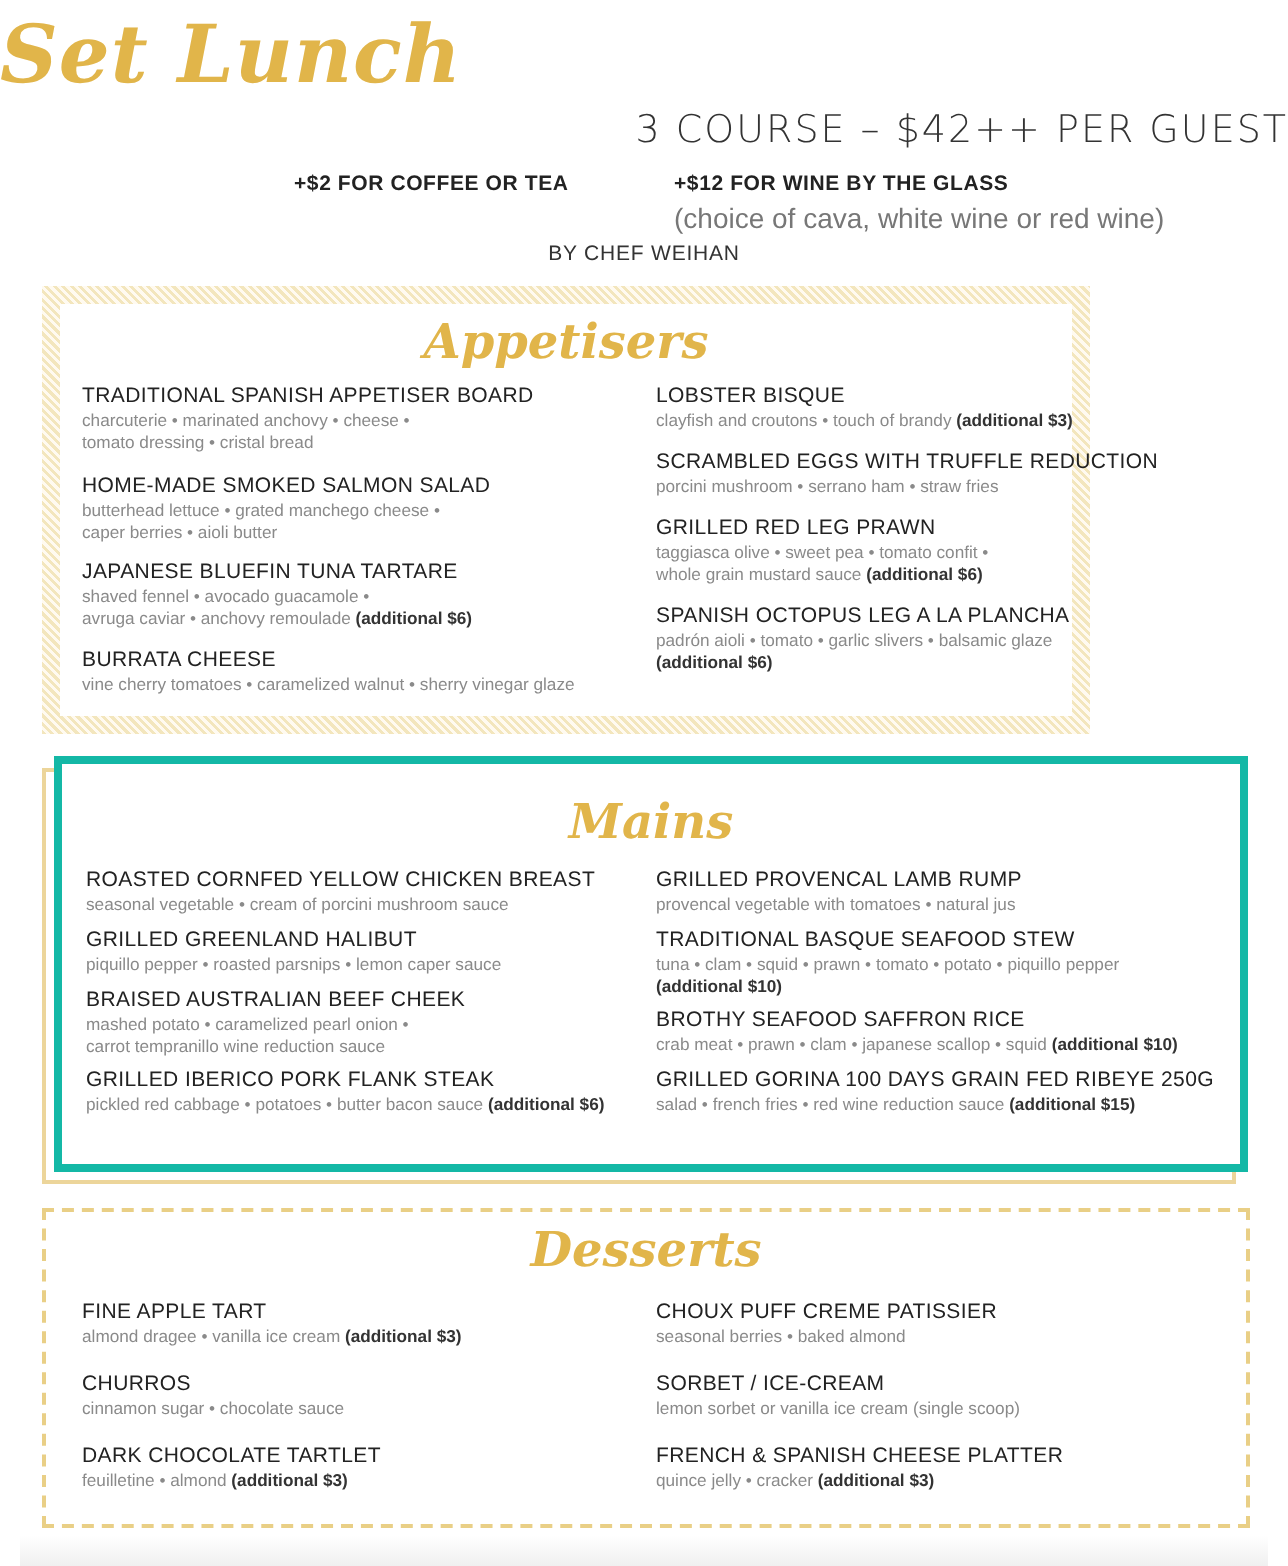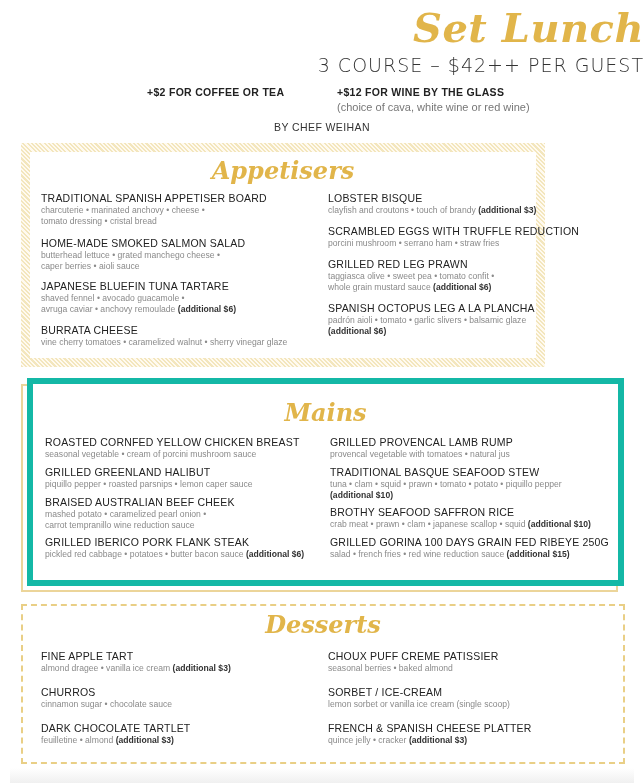--- a/index.html
+++ b/index.html
@@ -6,49 +6,49 @@
   body {
     width: 644px; height: 783px; overflow: hidden;
     background: #ffffff;
     font-family: "Liberation Sans", sans-serif;
     color: #2b2b2b;
     position: relative;
   }
   .title {
     position: absolute; left: 0; width: 644px; top: 4px;
     font-family: "DejaVu Serif", serif; font-style: italic; font-weight: bold;
-    font-size: 40px; color: #e1b54a; text-align: right; letter-spacing: 0.5px;
+    font-size: 40px; color: #e1b54a; text-align: left; letter-spacing: 0.5px;
   }
   .subtitle {
     position: absolute; left: 0; width: 644px; top: 54px;
     font-family: "DejaVu Sans", sans-serif; font-weight: 300;
     font-size: 19px; color: #333; text-align: right; letter-spacing: 1px;
   }
   .extra {
     position: absolute; top: 86px; font-size: 10.5px; font-weight: bold; color: #222;
     letter-spacing: 0.3px;
   }
-  .extra-note { position: absolute; top: 101px; left: 337px; font-size: 11px; color: #777; }
+  .extra-note { position: absolute; top: 101px; left: 337px; font-size: 14px; color: #777; }
   .chef {
     position: absolute; left: 0; width: 644px; top: 121px; text-align: center;
     font-size: 10.5px; color: #333; letter-spacing: 0.4px;
   }
   .section { position: absolute; box-sizing: border-box; }
   .sec-app {
     left: 21px; top: 143px; width: 524px; height: 224px;
     background: repeating-linear-gradient(45deg, #f3e6bd 0 1.5px, #fffaf0 1.5px 3px);
   }
   .sec-app .inner {
     position: absolute; left: 9px; top: 9px; right: 9px; bottom: 9px; background: #fff;
   }
   .sec-mains-outer {
     left: 21px; top: 384px; width: 597px; height: 208px; border: 2px solid #ecd59a;
   }
   .sec-mains {
-    left: 27px; top: 378px; width: 597px; height: 208px; border: 6px solid #14b8a6; background: #fff;
+    left: 27px; top: 378px; width: 597px; height: 208px; border: 4px solid #14b8a6; background: #fff;
   }
   .sec-desserts {
     left: 21px; top: 604px; width: 604px; height: 160px; border: 2px dashed #e9cf86; background:#fff;
   }
   .sec-title {
     position: absolute; left: 0; right: 0; text-align: center;
     font-family: "DejaVu Serif", serif; font-style: italic; font-weight: bold;
     font-size: 24px; color: #e1b54a;
   }
   .item { position: absolute; width: 280px; }
@@ -75,21 +75,21 @@
 <div class="section sec-app">
   <div class="inner">
     <div class="sec-title" style="top:4px">Appetisers</div>
 
     <div class="item" style="left:11px;top:40px">
       <div class="name">TRADITIONAL SPANISH APPETISER BOARD</div>
       <div class="desc"><span>charcuterie • marinated anchovy • cheese •</span><br><span>tomato dressing • cristal bread</span></div>
     </div>
     <div class="item" style="left:11px;top:85px">
       <div class="name">HOME-MADE SMOKED SALMON SALAD</div>
-      <div class="desc"><span>butterhead lettuce • grated manchego cheese •</span><br><span>caper berries • aioli sauce</span></div>
+      <div class="desc"><span>butterhead lettuce • grated manchego cheese •</span><br><span>caper berries • aioli butter</span></div>
     </div>
     <div class="item" style="left:11px;top:128px">
       <div class="name">JAPANESE BLUEFIN TUNA TARTARE</div>
       <div class="desc"><span>shaved fennel • avocado guacamole •</span><br><span>avruga caviar • anchovy remoulade </span><span class="add">(additional $6)</span></div>
     </div>
     <div class="item" style="left:11px;top:172px;width:300px">
       <div class="name">BURRATA CHEESE</div>
       <div class="desc"><span>vine cherry tomatoes • caramelized walnut • sherry vinegar glaze</span></div>
     </div>
 

